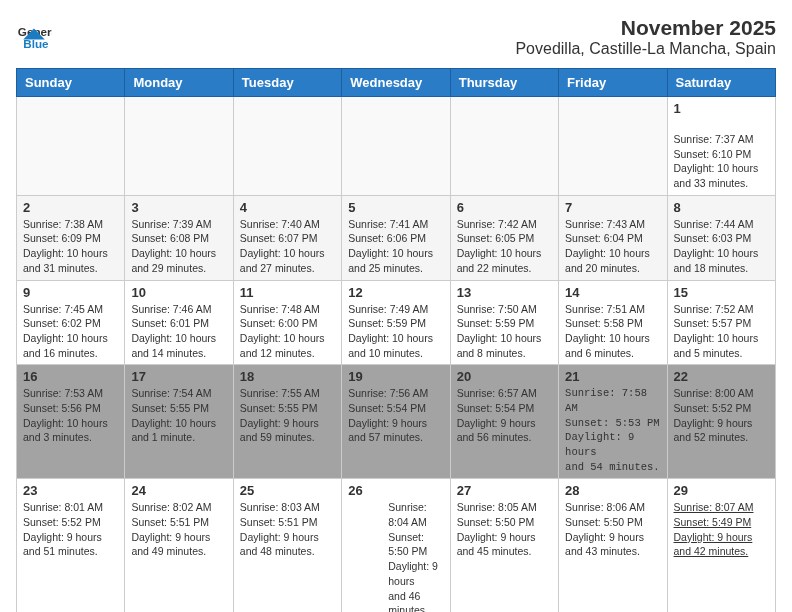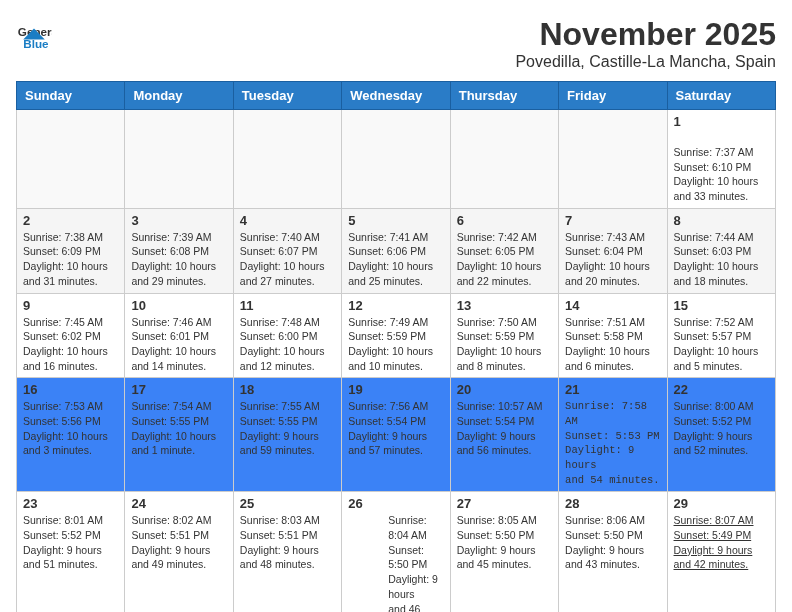--- a/index.html
+++ b/index.html
@@ -22,21 +22,21 @@
       gap: 4px;
     }
     .logo-icon {
       width: 36px;
       height: 36px;
     }
     .title-area {
       text-align: right;
     }
     .month-title {
-      font-size: 32px;
+      font-size: 21px;
       font-weight: bold;
       color: #333;
     }
     .subtitle {
       font-size: 16px;
       color: #333;
     }
     .calendar {
       width: 100%;
       border-collapse: collapse;
@@ -215,21 +215,21 @@
 and 6 minutes.</div>
         </td>
         <td>
           <div class="day-number">15</div>
           <div class="day-info" style="white-space: pre-line;">Sunrise: 7:52 AM
 Sunset: 5:57 PM
 Daylight: 10 hours
 and 5 minutes.</div>
         </td>
       </tr>
-      <tr style="background: #3b82f6;">
+      <tr style="background: #a3a3a3;">
         <td>
           <div class="day-number">16</div>
           <div class="day-info" style="white-space: pre-line;">Sunrise: 7:53 AM
 Sunset: 5:56 PM
 Daylight: 10 hours
 and 3 minutes.</div>
         </td>
         <td>
           <div class="day-number">17</div>
           <div class="day-info" style="white-space: pre-line;">Sunrise: 7:54 AM
@@ -246,21 +246,21 @@
         </td>
         <td>
           <div class="day-number">19</div>
           <div class="day-info" style="white-space: pre-line;">Sunrise: 7:56 AM
 Sunset: 5:54 PM
 Daylight: 9 hours
 and 57 minutes.</div>
         </td>
         <td>
           <div class="day-number">20</div>
-          <div class="day-info" style="white-space: pre-line;">Sunrise: 10:57 AM
+          <div class="day-info" style="white-space: pre-line;">Sunrise: 6:57 AM
 Sunset: 5:54 PM
 Daylight: 9 hours
 and 56 minutes.</div>
         </td>
         <td>
           <div class="day-number">21</div>
           <div class="day-info" style="white-space: pre-line; font-family: Liberation Mono, monospace;">Sunrise: 7:58 AM
 Sunset: 5:53 PM
 Daylight: 9 hours
 and 54 minutes.</div>

